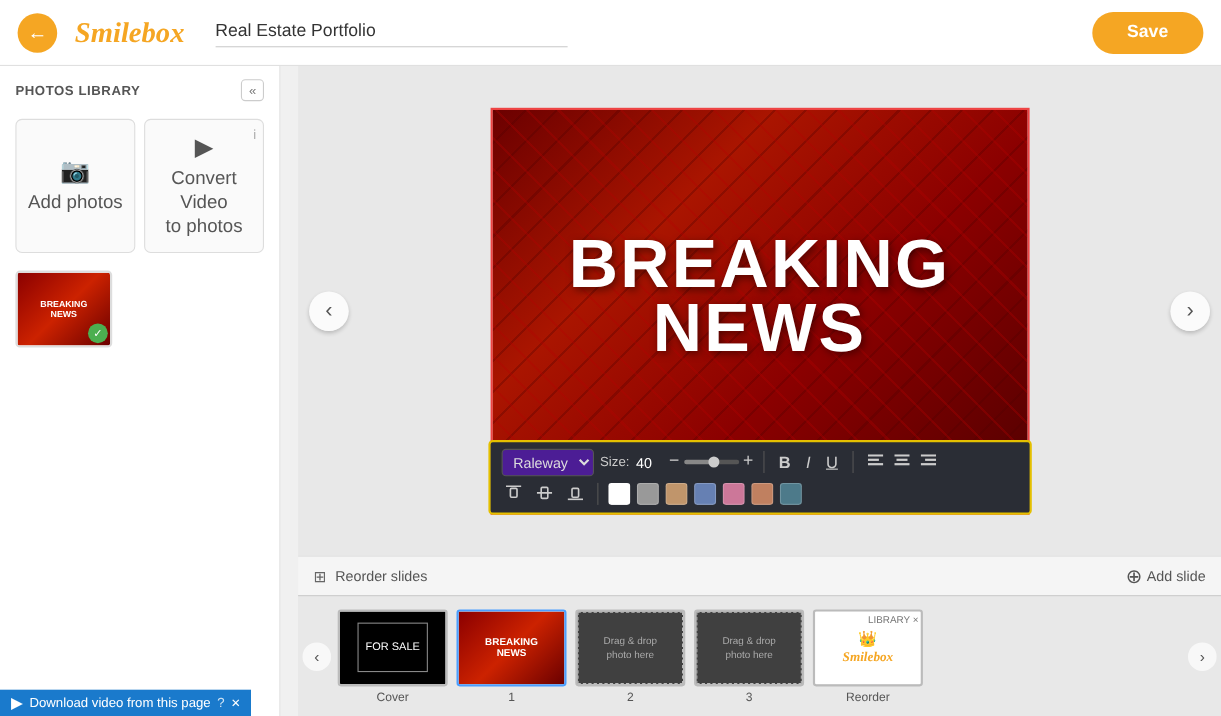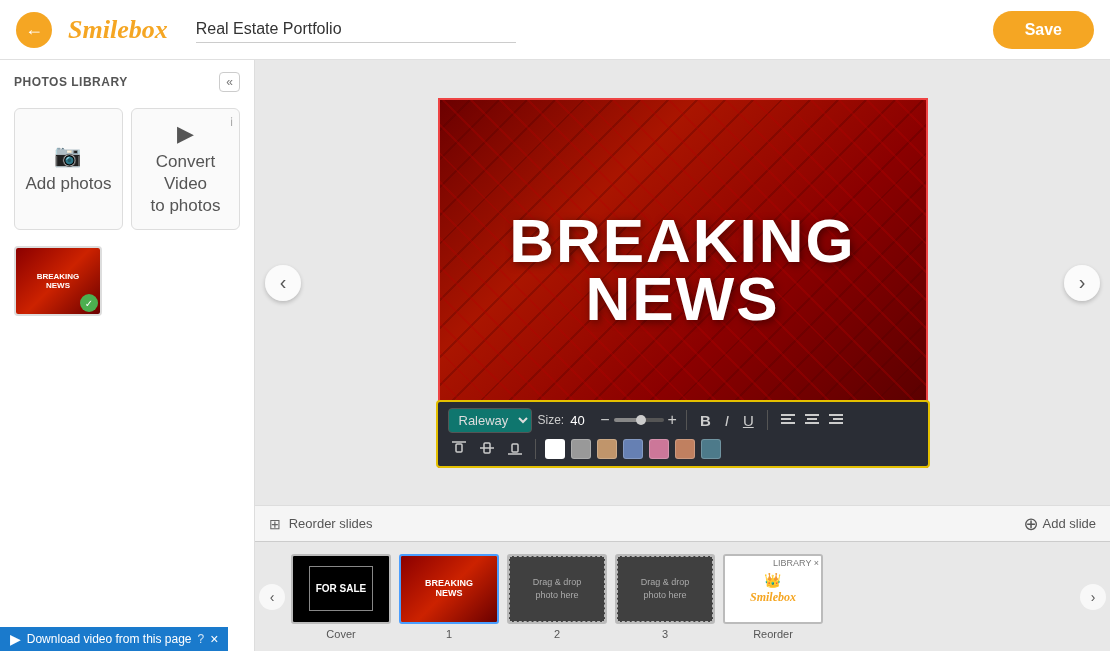--- a/index.html
+++ b/index.html
@@ -53,20 +53,21 @@
       font-size: 16px;
       font-weight: bold;
       cursor: pointer;
     }
 
     
     .main-area {
       display: flex;
       flex: 1;
       overflow: hidden;
+      gap: 16px;
     }
 
     
     .sidebar {
       width: 255px;
       background: #fff;
       border-right: 1px solid #ddd;
       display: flex;
       flex-direction: column;
       flex-shrink: 0;
@@ -257,21 +258,21 @@
       align-items: center;
       gap: 6px;
       margin-bottom: 6px;
     }
     .toolbar-row2 {
       display: flex;
       align-items: center;
       gap: 6px;
     }
     .font-select {
-      background: #0f766e;
+      background: #4c1d95;
       color: #ddd;
       border: 1px solid #555;
       border-radius: 4px;
       padding: 3px 6px;
       font-size: 13px;
       cursor: pointer;
     }
     .toolbar-label {
       color: #ccc;
       font-size: 12px;
@@ -625,21 +626,21 @@
         <span>Add slide</span>
       </button>
     </div>
 
     <div class="filmstrip">
       <button class="filmstrip-arrow filmstrip-arrow-left">‹</button>
 
       <div class="slide-thumb">
         <div class="slide-thumb-img">
           <div class="thumb-cover">
-            <div style="color:white;font-size:10px;font-weight:bold;border:1px solid #888;padding:16px 6px;">FOR SALE</div>
+            <div style="color:white;font-size:10px;font-weight:normal;border:1px solid #888;padding:16px 6px;">FOR SALE</div>
           </div>
         </div>
         <span class="slide-thumb-label">Cover</span>
       </div>
 
       <div class="slide-thumb">
         <div class="slide-thumb-img active">
           <div class="thumb-breaking">
             <div class="thumb-breaking-text">BREAKING<br>NEWS</div>
           </div>

